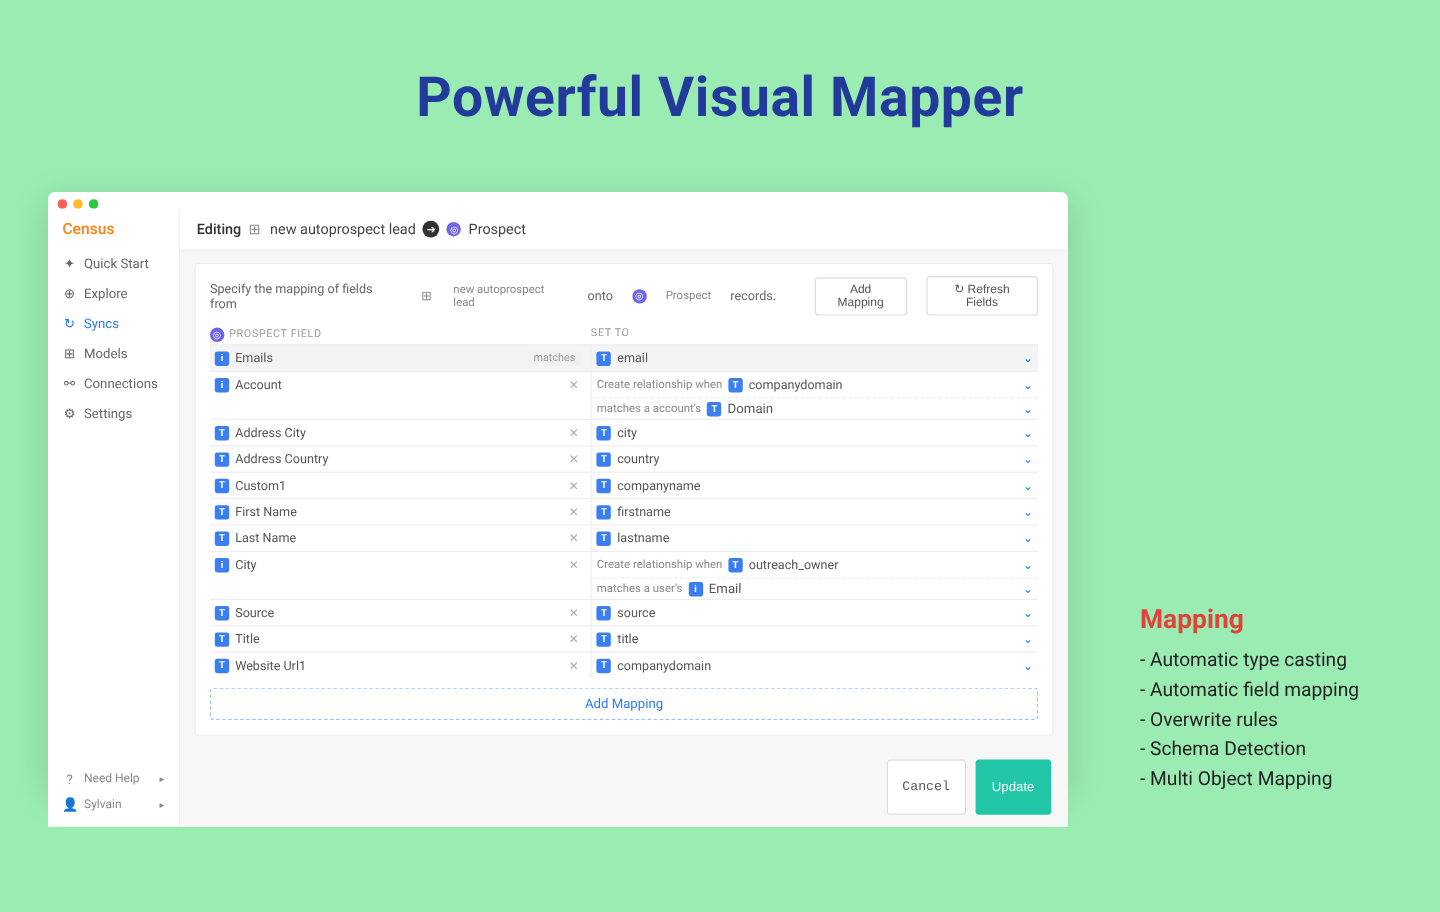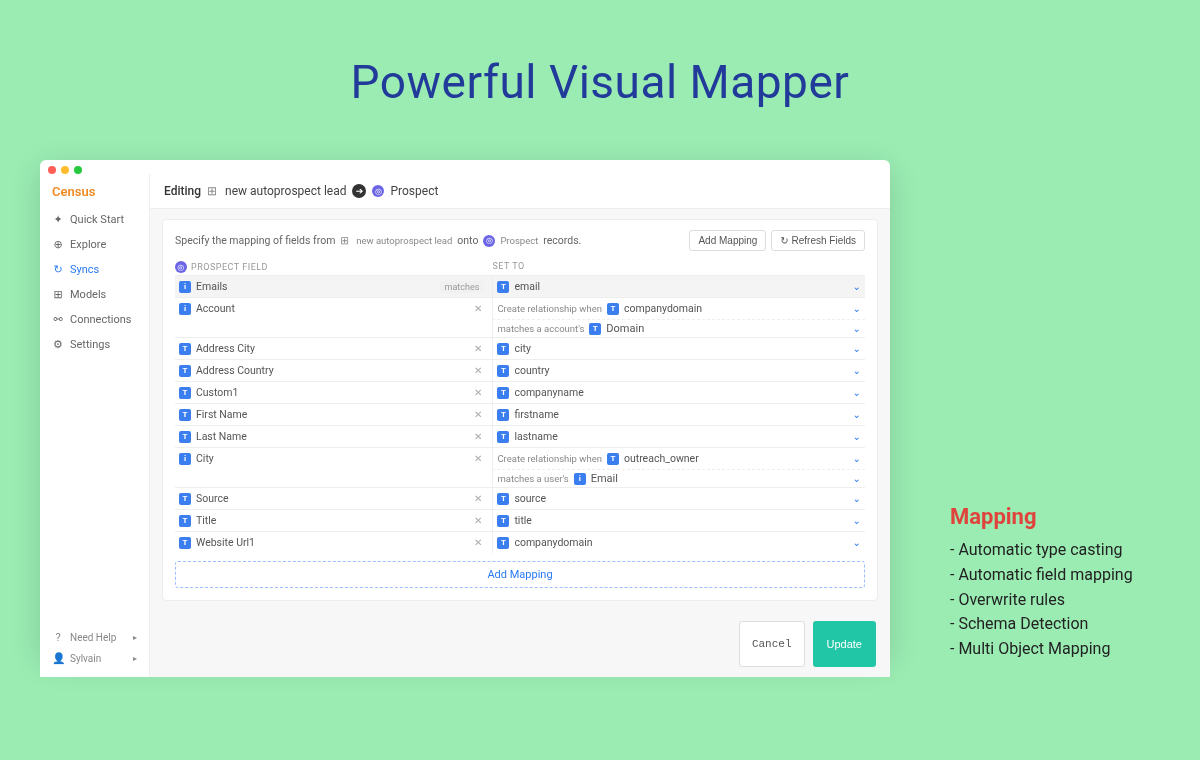--- a/index.html
+++ b/index.html
@@ -7,21 +7,21 @@
   background: #9aecb3;
   width: 1200px;
   height: 760px;
   font-family: -apple-system, BlinkMacSystemFont, "Segoe UI", Roboto, sans-serif;
   position: relative;
   overflow: hidden;
 }
 .hero-title {
   text-align: center;
   font-size: 46px;
-  font-weight: 400;
+  font-weight: 700;
   color: #223a9a;
   margin-top: 55px;
   letter-spacing: 0.5px;
 }
 .app-window {
   position: absolute;
   left: 40px;
   top: 160px;
   width: 850px;
   height: 495px;
@@ -82,21 +82,21 @@
 .panel{
   margin:10px 12px 10px 12px;
   background:#fff;
   border:1px solid #ededed;
   border-radius:4px;
   padding:10px 12px 12px 12px;
   flex:1;
   display:flex;
   flex-direction:column;
 }
-.panel-top{display:flex;align-items:center;gap:5px;color:#666;font-size:10.5px;}
+.panel-top{display:flex;align-items:center;gap:16px;color:#666;font-size:10.5px;}
 .panel-top .spacer{flex:1;}
 .btn-small{
   border:1px solid #ddd;background:#fff;color:#555;
   font-size:10px;padding:4px 8px;border-radius:3px;cursor:pointer;
 }
 .table-head{display:flex;margin-top:10px;color:#999;font-size:9px;letter-spacing:0.5px;}
 .col-left{width:46%;display:flex;align-items:center;gap:4px;}
 .col-right{width:54%;}
 .rows{margin-top:2px;}
 .map-row{display:flex;border-top:1px solid #eee;min-height:22px;align-items:stretch;font-size:10.5px;}

